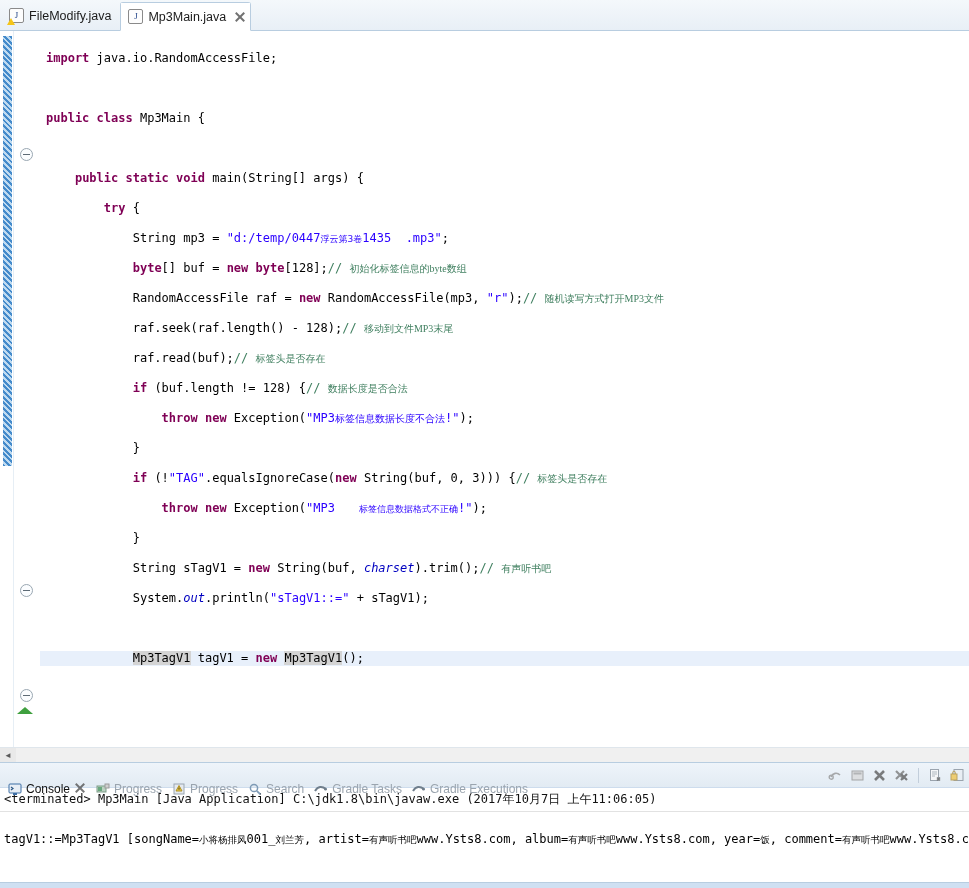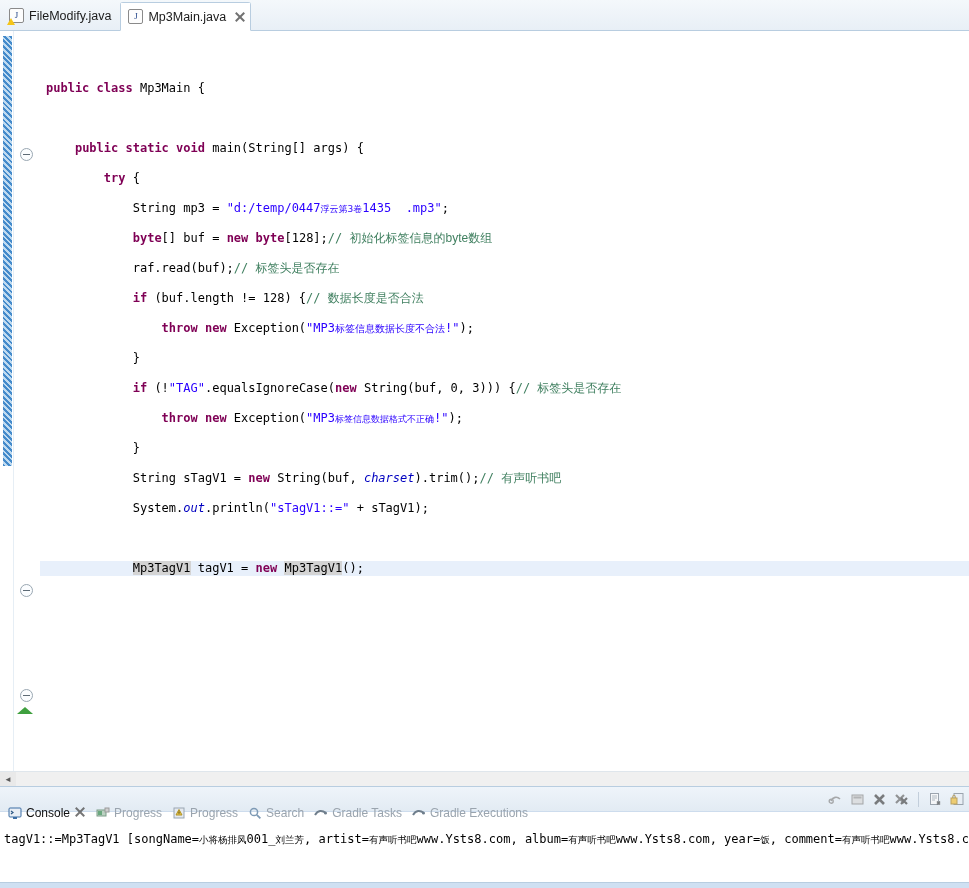--- a/index.html
+++ b/index.html
@@ -165,21 +165,21 @@
   .ln { height: 15px; padding-left: 6px; position: relative; }
   .ln.hl { background: #e8f0fb; }
   .ln.hl::before {
     content:"";
     position:absolute; left:-40px; right:-400px; top:0; bottom:0;
     background:#e8f0fb; z-index:-1;
   }
 
   .kw   { color:#7f0055; font-weight:bold; }
   .str  { color:#2a00ff; }
-  .cmt  { color:#3f7f5f; font-size:12px; font-family:Liberation Sans, sans-serif; }
+  .cmt  { color:#3f7f5f; font-size:10px; font-family:Liberation Serif, serif; }
   .cmt2 { color:#3f7f5f; }
   .stat { font-style: italic; color:#0000c0; }
   .sel  { background:#d4d4d4; }
 
   
   .hscroll {
     height: 15px;
     flex: 0 0 15px;
     background: #f0f0f0;
     border-top: 1px solid #dfe6ec;
@@ -290,33 +290,36 @@
     </div>
 
     <div class="ruler-fold">
       <div class="fold" style="top:117px;"></div>
       <div class="fold" style="top:553px;"></div>
       <div class="fold" style="top:658px;"></div>
       <div class="uparrow" style="top:676px;"></div>
     </div>
 
     <div class="code">
+<div class="ln"><span class="kw">import</span> java.io.RandomAccessFile;</div>
 <div class="ln"></div>
 <div class="ln"><span class="kw">public class</span> Mp3Main {</div>
 <div class="ln"></div>
 <div class="ln">    <span class="kw">public static void</span> main(String[] args) {</div>
 <div class="ln">        <span class="kw">try</span> {</div>
 <div class="ln">            String mp3 = <span class="str">"d:/temp/0447</span><span class="str" style="font-family:'DejaVu Sans',sans-serif;font-size:9px;">浮云第3卷</span><span class="str">1435  .mp3"</span>;</div>
 <div class="ln">            <span class="kw">byte</span>[] buf = <span class="kw">new</span> <span class="kw">byte</span>[128];<span class="cmt2">//</span> <span class="cmt">初始化标签信息的byte数组</span></div>
+<div class="ln">            RandomAccessFile raf = <span class="kw">new</span> RandomAccessFile(mp3, <span class="str">"r"</span>);<span class="cmt2">//</span> <span class="cmt">随机读写方式打开MP3文件</span></div>
+<div class="ln">            raf.seek(raf.length() - 128);<span class="cmt2">//</span> <span class="cmt">移动到文件MP3末尾</span></div>
 <div class="ln">            raf.read(buf);<span class="cmt2">//</span> <span class="cmt">标签头是否存在</span></div>
 <div class="ln">            <span class="kw">if</span> (buf.length != 128) {<span class="cmt2">//</span> <span class="cmt">数据长度是否合法</span></div>
 <div class="ln">                <span class="kw">throw new</span> Exception(<span class="str">"MP3</span><span class="str" style="font-family:'DejaVu Sans',sans-serif;font-size:10px;">标签信息数据长度不合法</span><span class="str">!"</span>);</div>
 <div class="ln">            }</div>
 <div class="ln">            <span class="kw">if</span> (!<span class="str">"TAG"</span>.equalsIgnoreCase(<span class="kw">new</span> String(buf, 0, 3))) {<span class="cmt2">//</span> <span class="cmt">标签头是否存在</span></div>
-<div class="ln">                <span class="kw">throw new</span> Exception(<span class="str">"MP3</span><span class="str" style="font-family:'DejaVu Sans',sans-serif;font-size:9px;">标签信息数据格式不正确</span><span class="str">!"</span>);</div>
+<div class="ln">                <span class="kw">throw new</span> Exception(<span class="str">"MP3</span><span class="str" style="font-family:'DejaVu Sans',sans-serif;font-size:9px;padding-left:24px;">标签信息数据格式不正确</span><span class="str">!"</span>);</div>
 <div class="ln">            }</div>
 <div class="ln">            String sTagV1 = <span class="kw">new</span> String(buf, <span class="stat">charset</span>).trim();<span class="cmt2">//</span> <span class="cmt">有声听书吧</span></div>
 <div class="ln">            System.<span class="stat">out</span>.println(<span class="str">"sTagV1::="</span> + sTagV1);</div>
 <div class="ln"></div>
 <div class="ln hl">            <span class="sel">Mp3TagV1</span> tagV1 = <span class="kw">new</span> <span class="sel">Mp3TagV1</span>();</div>
 
 
 
 
 
@@ -451,20 +454,21 @@
         <span class="ctool">
           <svg width="15" height="15" viewBox="0 0 15 15">
               <rect x="4" y="1.5" width="9" height="11" fill="#e9eef4" stroke="#7d8792"></rect>
               <rect x="1" y="6" width="6" height="6" fill="#f0c040" stroke="#a9852a"></rect>
               <path d="M2.6 6V4.6a1.4 1.4 0 012.8 0V6" fill="none" stroke="#a9852a"></path>
             </svg>
         </span>
       </div>
     </div>
 
+    <div class="console-head">&lt;terminated&gt; Mp3Main [Java Application] C:\jdk1.8\bin\javaw.exe (2017年10月7日 上午11:06:05)</div>
 
     <div class="console-out">
 <div>tagV1::=Mp3TagV1 [songName=<span class="cjk">小将杨排风</span>001_<span class="cjk">刘兰芳</span>, artist=<span class="cjk">有声听书吧</span>www.Ysts8.com, album=<span class="cjk">有声听书吧</span>www.Ysts8.com, year=<span class="cjk">饭</span>, comment=<span class="cjk">有声听书吧</span>www.Ysts8.com]</div>
     </div>
 
     <div class="console-bottom-bar"></div>
   </div>
 
 </div>
 

